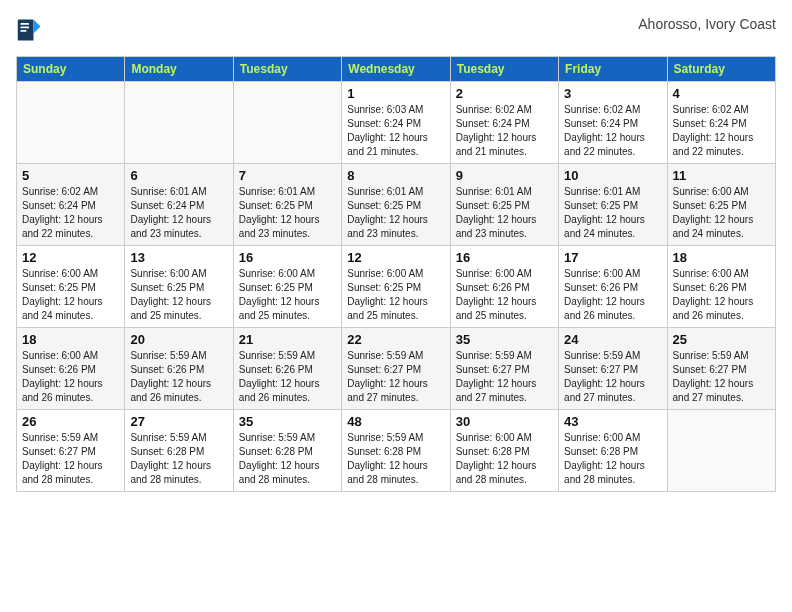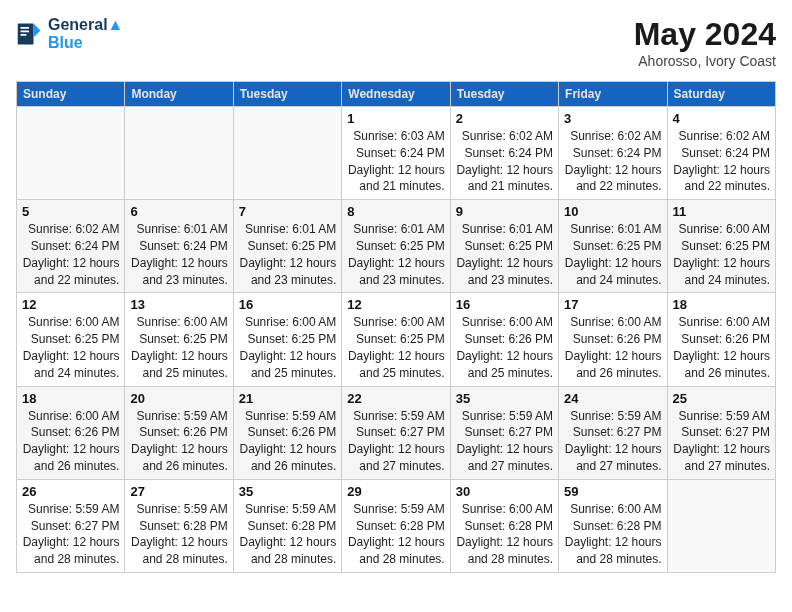--- a/index.html
+++ b/index.html
@@ -37,21 +37,21 @@
       font-size: 14px;
       color: #444;
     }
     .calendar {
       width: 100%;
       border-collapse: collapse;
       font-size: 11px;
     }
     .calendar th {
       background: #1565c0;
-      color: #e5e5e5;
+      color: #bef264;
       text-align: left;
       padding: 5px 6px;
       font-size: 12px;
       font-weight: bold;
       border: 1px solid #ccc;
     }
     .calendar td {
       border: 1px solid #ccc;
       vertical-align: top;
       padding: 4px 5px;
@@ -65,50 +65,44 @@
     .calendar tr:nth-child(even) td {
       background: #f5f5f5;
     }
     .day-num {
       font-size: 13px;
       font-weight: bold;
       margin-bottom: 2px;
       color: #111;
     }
     .day-info {
-      font-size: 12px;
+      font-size: 10px;
       color: #222;
       line-height: 1.4;
-      text-align: right;
     }
     .empty-cell {
       background: #f9f9f9 !important;
     }
     .row-even td { background: #f5f5f5; }
     .row-odd td { background: #fff; }
   </style>
 </head>
 <body>
 
 <div class="header">
   <div class="logo">
     <svg class="logo-icon" viewBox="0 0 32 32">
       <rect x="2" y="4" width="18" height="24" rx="1" fill="#1a3a5c"></rect>
       <polygon points="20,4 28,12 20,20" fill="#2196f3"></polygon>
       <rect x="5" y="8" width="10" height="2" rx="1" fill="#fff"></rect>
       <rect x="5" y="12" width="10" height="2" rx="1" fill="#fff"></rect>
       <rect x="5" y="16" width="7" height="2" rx="1" fill="#fff"></rect>
     </svg>
-    <div>
-      <div style="font-size:16px;font-weight:bold;color:#1a3a5c;line-height:1.1;">General<span style="color:#2196f3;">▲</span></div>
-      <div style="font-size:16px;font-weight:bold;color:#2196f3;line-height:1.1;">Blue</div>
-    </div>
   </div>
   <div class="title-block">
-    <div class="month-year">May 2024</div>
     <div class="location">Ahorosso, Ivory Coast</div>
   </div>
 </div>
 
 <table class="calendar">
   <thead>
     <tr>
     <th>Sunday</th>
         <th>Monday</th>
         <th>Tuesday</th>
@@ -237,27 +231,27 @@
         </td>
         <td>
           <div class="day-num">27</div>
           <div class="day-info">Sunrise: 5:59 AM<br>Sunset: 6:28 PM<br>Daylight: 12 hours<br>and 28 minutes.</div>
         </td>
         <td>
           <div class="day-num">35</div>
           <div class="day-info">Sunrise: 5:59 AM<br>Sunset: 6:28 PM<br>Daylight: 12 hours<br>and 28 minutes.</div>
         </td>
         <td>
-          <div class="day-num">29</div>
+          <div class="day-num">48</div>
           <div class="day-info">Sunrise: 5:59 AM<br>Sunset: 6:28 PM<br>Daylight: 12 hours<br>and 28 minutes.</div>
         </td>
         <td>
           <div class="day-num">30</div>
           <div class="day-info">Sunrise: 6:00 AM<br>Sunset: 6:28 PM<br>Daylight: 12 hours<br>and 28 minutes.</div>
         </td>
         <td>
-          <div class="day-num">59</div>
+          <div class="day-num">43</div>
           <div class="day-info">Sunrise: 6:00 AM<br>Sunset: 6:28 PM<br>Daylight: 12 hours<br>and 28 minutes.</div>
         </td>
         <td class="empty-cell"></td>
       </tr>
     </tbody>
 </table>
 
 </body></html>

